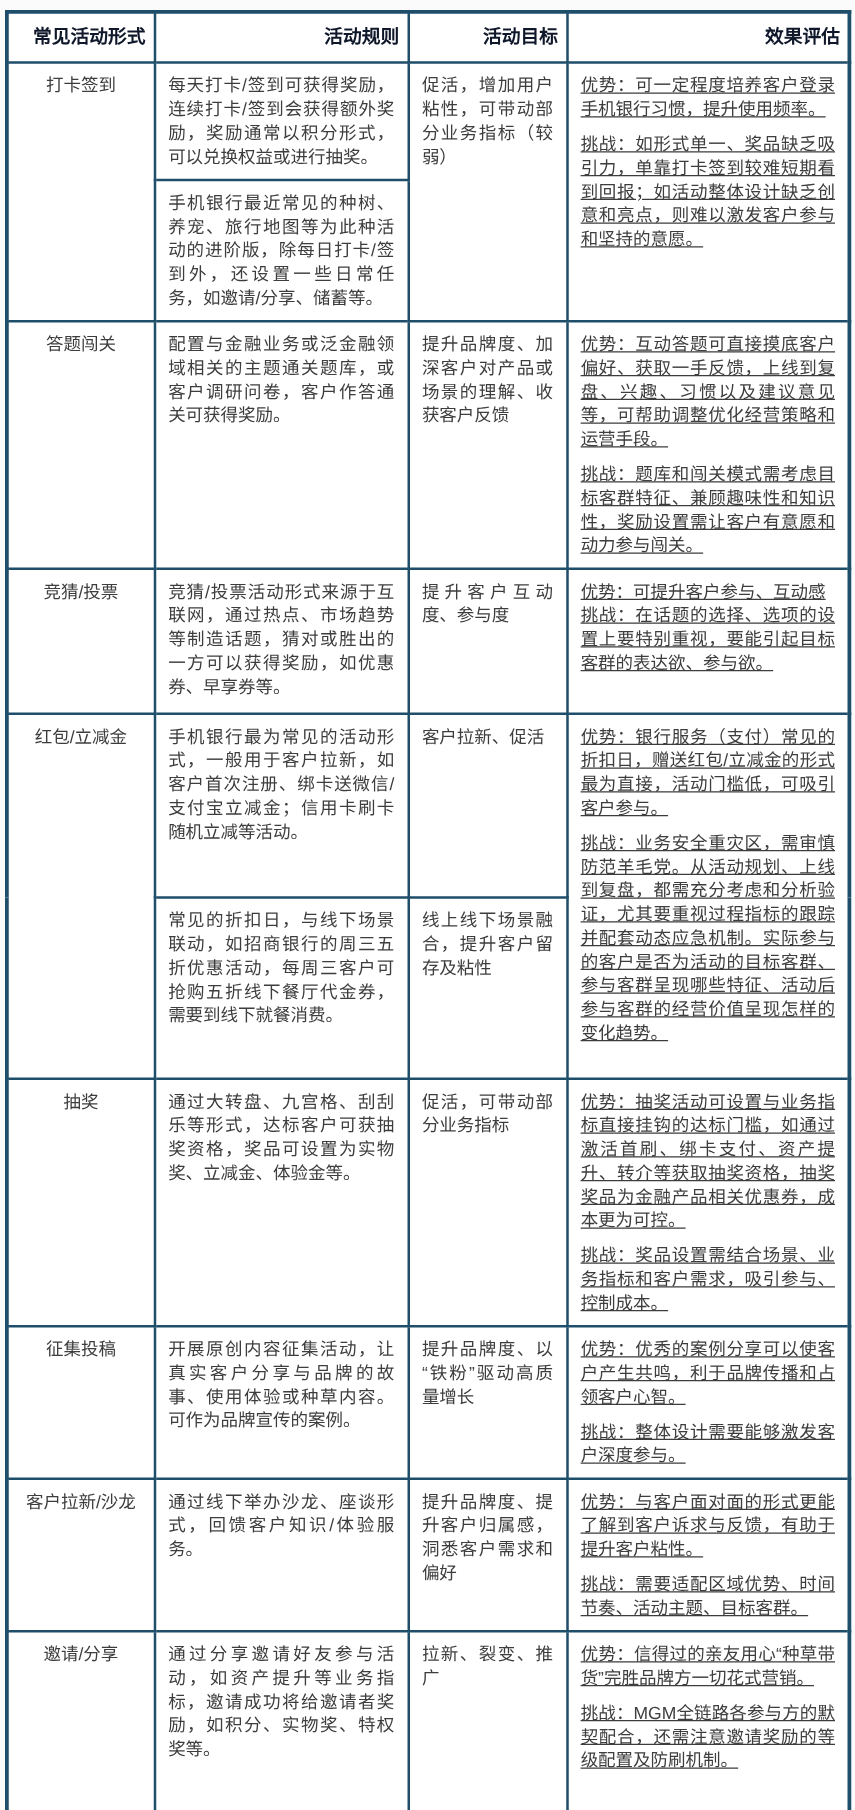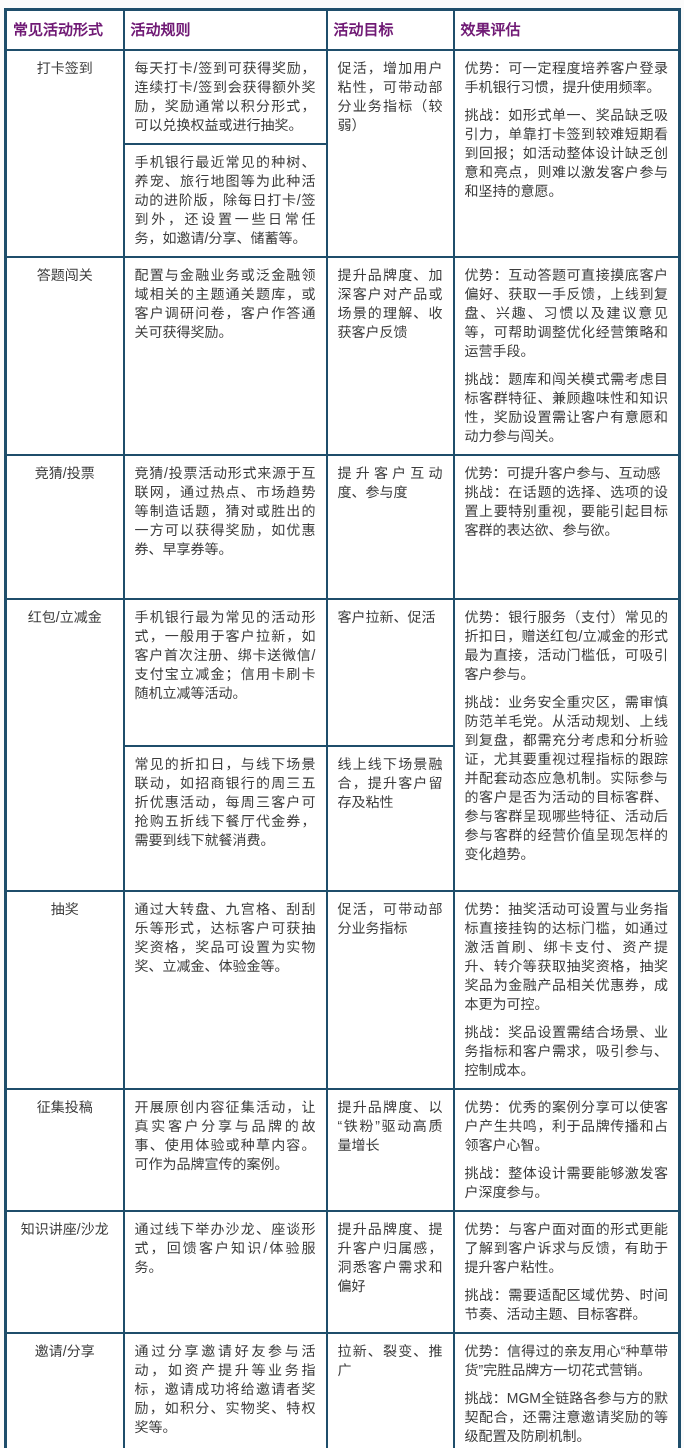--- a/index.html
+++ b/index.html
@@ -23,38 +23,39 @@
   th, td {
     border: 2px solid #1f4e6b;
     vertical-align: top;
     padding: 8px 10px;
     color: #3d3d3d;
     font-size: 14px;
     line-height: 19px;
     box-sizing: border-box;
   }
   thead th {
-    text-align: left;
+    text-align: right;
     vertical-align: middle;
     font-weight: bold;
-    color: #701a75;
+    color: #0f172a;
     font-size: 15px;
     padding: 8px 6px;
     height: 40px;
   }
   td.name-cell {
     text-align: center;
   }
   td.text-cell {
     text-align: justify;
     word-break: break-all;
     overflow-wrap: anywhere;
   }
   td p {
     margin: 0;
+    text-decoration: underline;
   }
   td p + p {
     margin-top: 9px;
   }
   td.tight p + p {
     margin-top: 0;
   }
 </style>
 </head>
 <body>
@@ -91,21 +92,21 @@
         </tr>
         <tr style="height: 191px;">
           <td class="name-cell">答题闯关</td>
           <td class="text-cell">配置与金融业务或泛金融领域相关的主题通关题库，或客户调研问卷，客户作答通关可获得奖励。</td>
           <td class="text-cell">提升品牌度、加深客户对产品或场景的理解、收获客户反馈</td>
           <td class="text-cell">
             <p>优势：互动答题可直接摸底客户偏好、获取一手反馈，上线到复盘、兴趣、习惯以及建议意见等，可帮助调整优化经营策略和运营手段。</p>
             <p>挑战：题库和闯关模式需考虑目标客群特征、兼顾趣味性和知识性，奖励设置需让客户有意愿和动力参与闯关。</p>
           </td>
         </tr>
-        <tr style="height: 144px;">
+        <tr style="height: 116px;">
           <td class="name-cell">竞猜/投票</td>
           <td class="text-cell">竞猜/投票活动形式来源于互联网，通过热点、市场趋势等制造话题，猜对或胜出的一方可以获得奖励，如优惠券、早享券等。</td>
           <td class="text-cell">提升客户互动度、参与度</td>
           <td class="text-cell tight">
             <p>优势：可提升客户参与、互动感</p>
             <p>挑战：在话题的选择、选项的设置上要特别重视，要能引起目标客群的表达欲、参与欲。</p>
           </td>
         </tr>
         <tr style="height: 147px;">
           <td class="name-cell" rowspan="2">红包/立减金</td>
@@ -132,21 +133,21 @@
         <tr style="height: 119px;">
           <td class="name-cell">征集投稿</td>
           <td class="text-cell">开展原创内容征集活动，让真实客户分享与品牌的故事、使用体验或种草内容。可作为品牌宣传的案例。</td>
           <td class="text-cell">提升品牌度、以“铁粉”驱动高质量增长</td>
           <td class="text-cell">
             <p>优势：优秀的案例分享可以使客户产生共鸣，利于品牌传播和占领客户心智。</p>
             <p>挑战：整体设计需要能够激发客户深度参与。</p>
           </td>
         </tr>
         <tr style="height: 121px;">
-          <td class="name-cell">知识讲座/沙龙</td>
+          <td class="name-cell">客户拉新/沙龙</td>
           <td class="text-cell">通过线下举办沙龙、座谈形式，回馈客户知识/体验服务。</td>
           <td class="text-cell">提升品牌度、提升客户归属感，洞悉客户需求和偏好</td>
           <td class="text-cell">
             <p>优势：与客户面对面的形式更能了解到客户诉求与反馈，有助于提升客户粘性。</p>
             <p>挑战：需要适配区域优势、时间节奏、活动主题、目标客群。</p>
           </td>
         </tr>
         <tr style="height: 162px;">
           <td class="name-cell">邀请/分享</td>
           <td class="text-cell">通过分享邀请好友参与活动，如资产提升等业务指标，邀请成功将给邀请者奖励，如积分、实物奖、特权奖等。</td>

